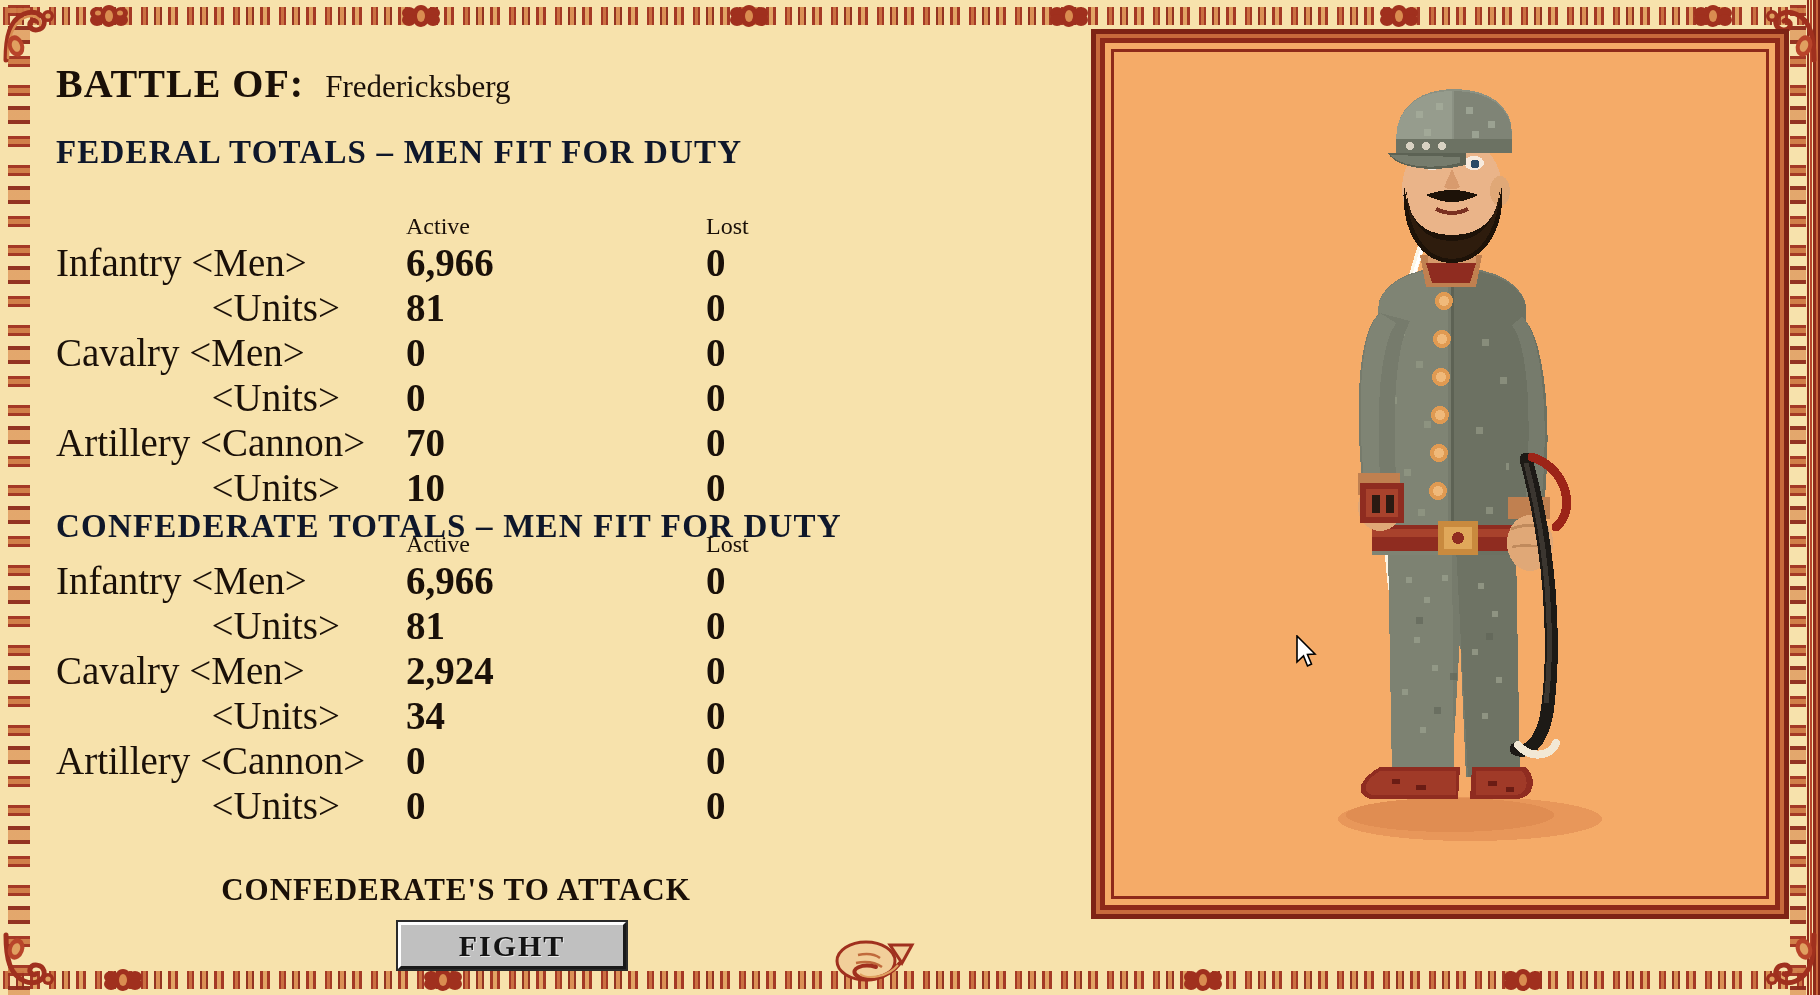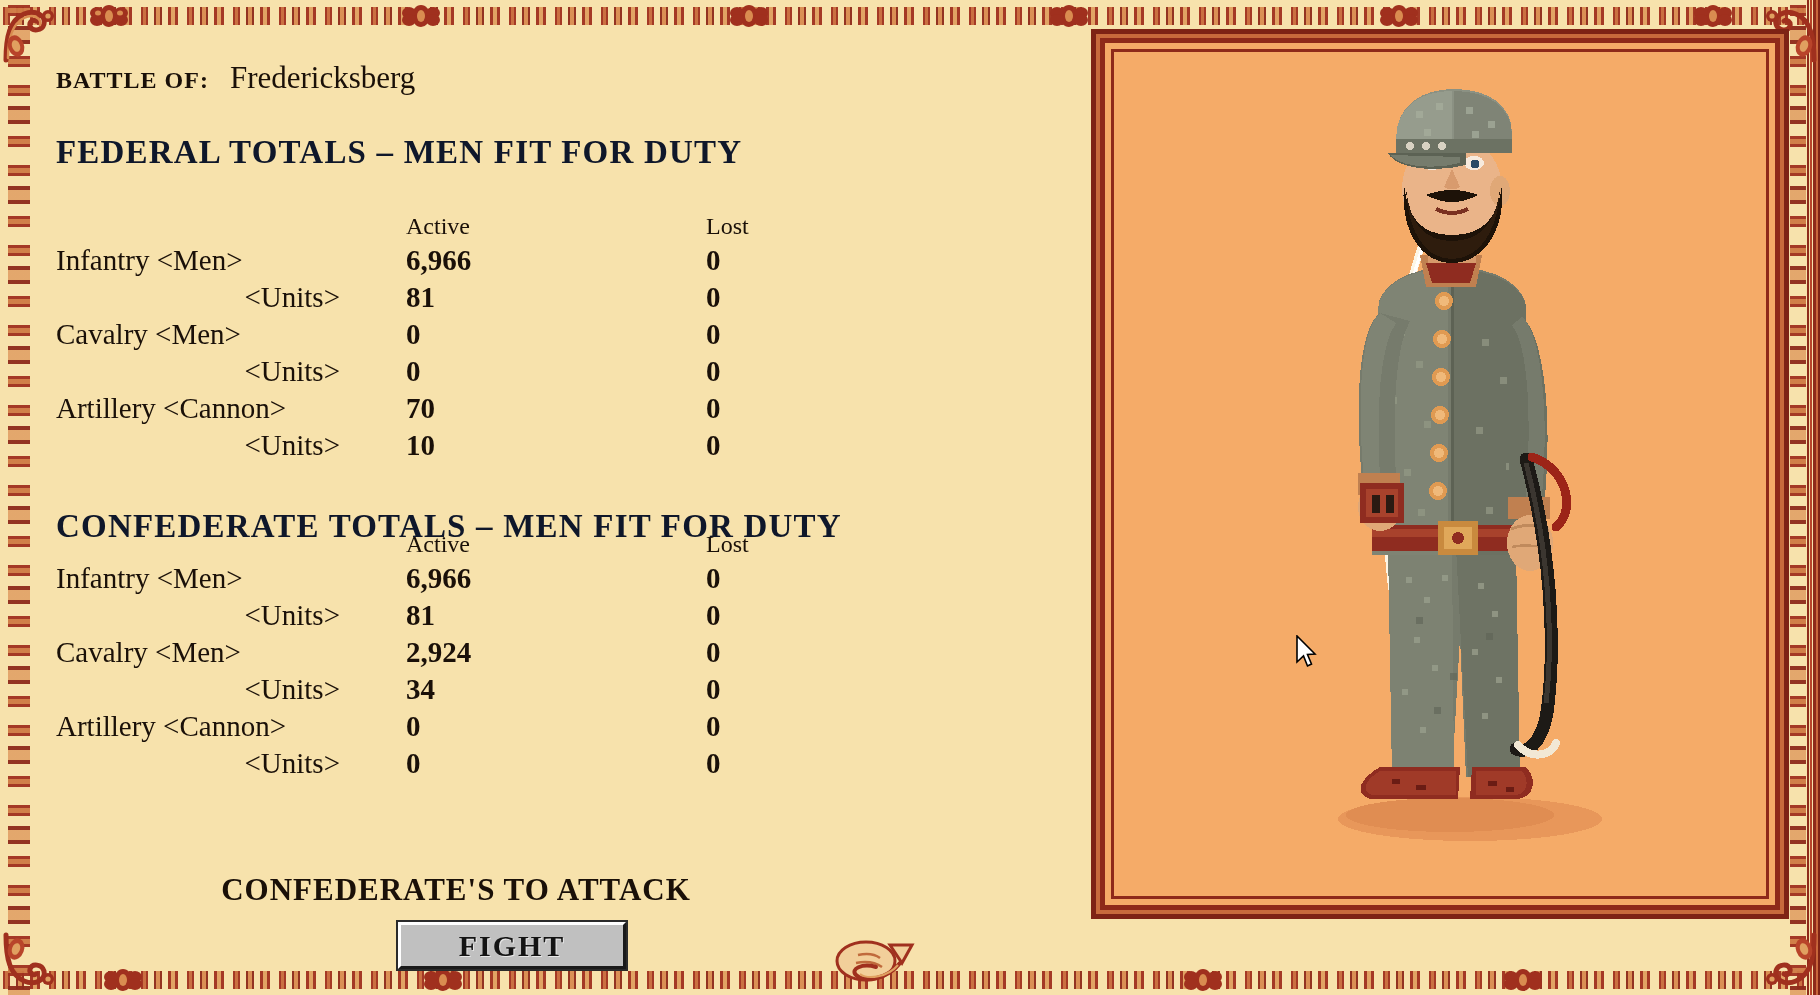--- a/index.html
+++ b/index.html
@@ -119,21 +119,21 @@
     width: 1040px; height: 920px;
   }
 
   .battle-line {
     position: absolute;
     left: 10px; top: 26px;
     white-space: nowrap;
   }
   .battle-label {
     font-weight: bold;
-    font-size: 24px;
+    font-size: 40px;
     letter-spacing: 1px;
     color: #1a1008;
   }
   .battle-name {
     font-size: 31px;
     color: #1a1008;
     margin-left: 21px;
   }
 
   .section-head {
@@ -151,21 +151,21 @@
   .stat-table {
     position: absolute;
     left: 10px;
     width: 880px;
     border-collapse: collapse;
   }
   #federal-table     { top: 164px; }
   #confederate-table { top: 482px; }
 
   .stat-table td {
-    font-size: 29px;
+    font-size: 39px;
     color: #1a1008;
     padding: 0;
     height: 37px;
     vertical-align: bottom;
     white-space: nowrap;
   }
   .col-label  { width: 350px; text-align: left; padding-left: 4px; }
   .col-label.indent { text-align: right; padding-right: 66px; }
   .col-active { width: 300px; text-align: left; font-weight: bold; }
   .col-lost   { width: 230px; text-align: left; font-weight: bold; }

